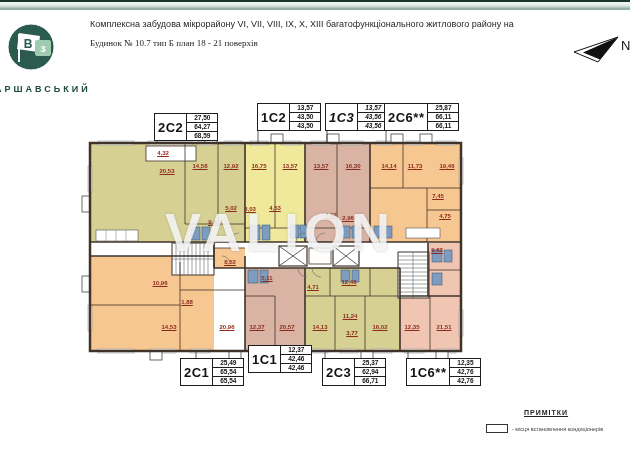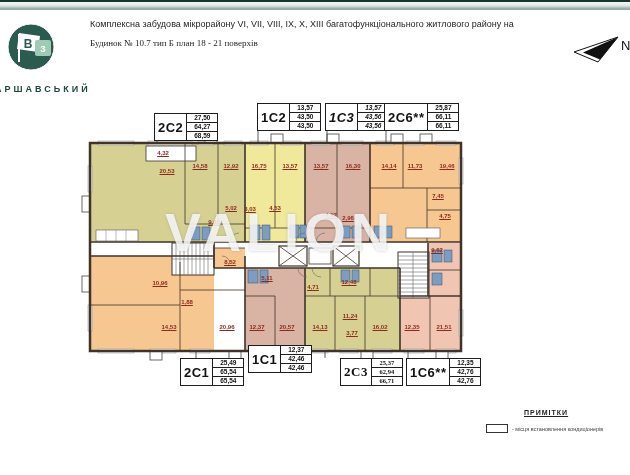--- a/index.html
+++ b/index.html
@@ -294,21 +294,21 @@
       </div>
     </div>
     <div class="apt-box" style="left: 248px; top: 345px;">
       <div class="apt-type">1C1</div>
       <div class="apt-vals">
         <span>12,37</span>
         <span>42,46</span>
         <span>42,46</span>
       </div>
     </div>
-    <div class="apt-box" style="left: 340px; top: 358px; font-family: Liberation Serif, serif;">
+    <div class="apt-box" style="left: 322px; top: 358px;">
       <div class="apt-type">2C3</div>
       <div class="apt-vals">
         <span>25,37</span>
         <span>62,94</span>
         <span>66,71</span>
       </div>
     </div>
     <div class="apt-box" style="left: 406px; top: 358px;">
       <div class="apt-type">1C6**</div>
       <div class="apt-vals">

